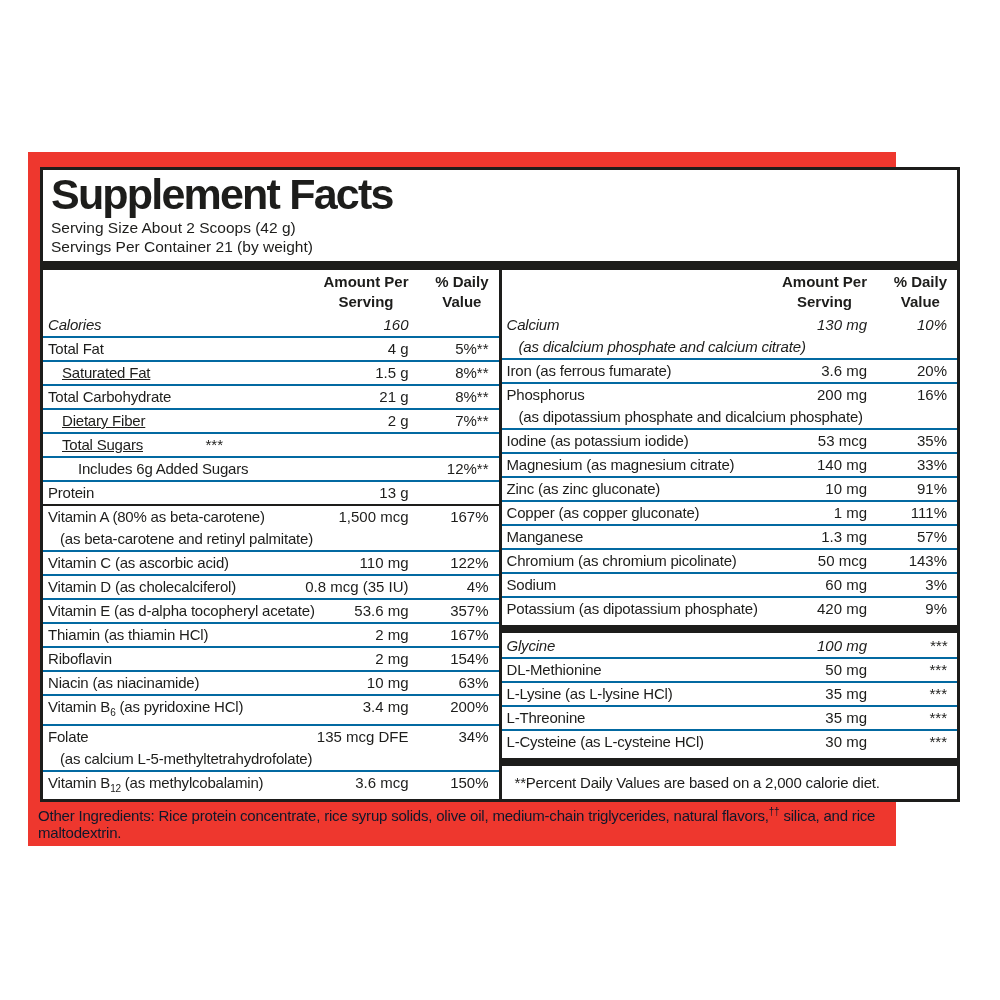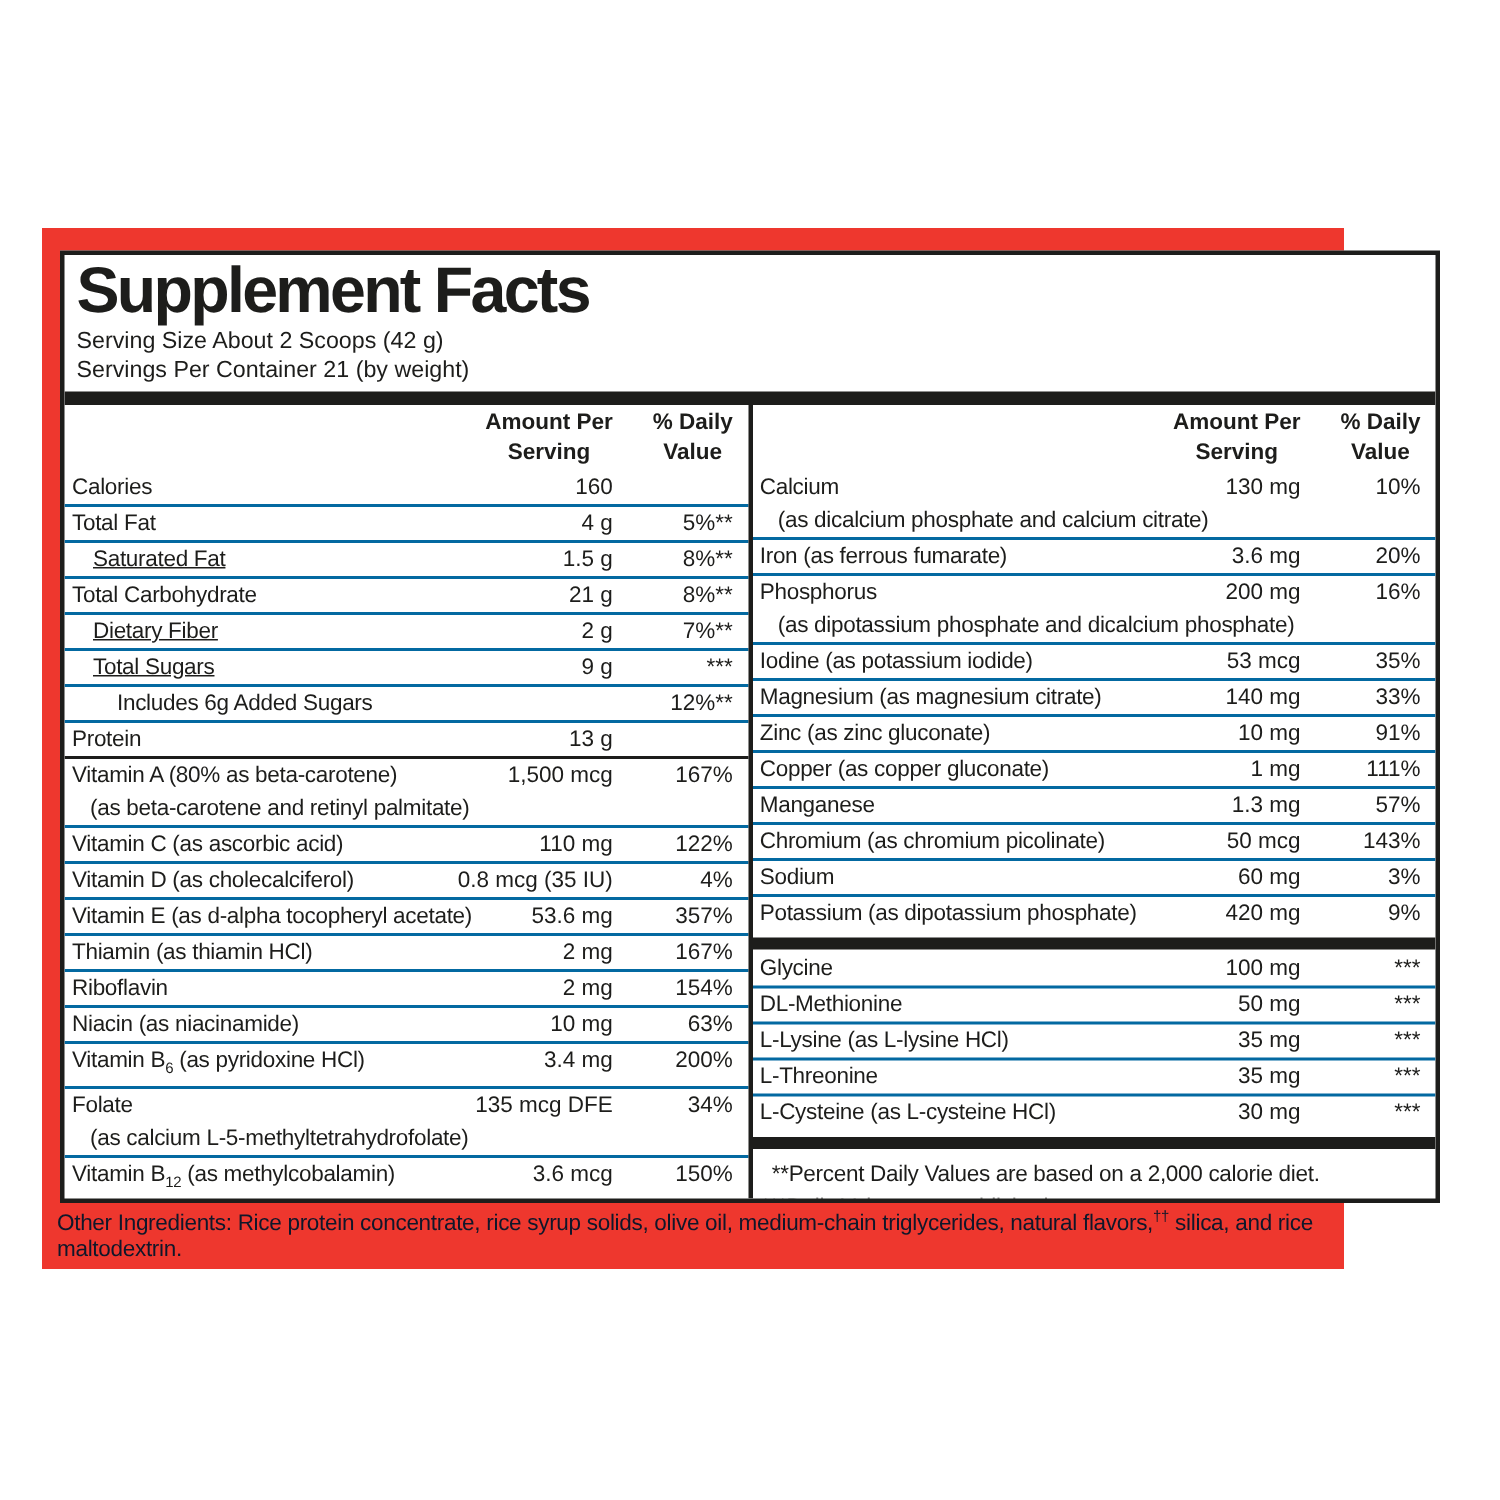--- a/index.html
+++ b/index.html
@@ -35,21 +35,21 @@
   .hdr-amt{flex:0 0 auto;text-align:right;}
   .hdr-amt > span{display:inline-block;text-align:center;}
   .hdr-dv{flex:0 0 80px;text-align:right;}
   .hdr-dv > span{display:inline-block;text-align:center;}
   .bar-sub{height:5px;background:#1d1d1b;}
   .rows{}
   .n-row{
     font-size:15px;line-height:22px;border-top:2px solid #0369a1;
     padding:0 10px 0 5px;
   }
-  .n-row.no-top{border-top:none;}
+  .n-row.no-top{border-top:none;font-style:italic;}
   .n-row.md-top{border-top:2.5px solid #1d1d1b;}
   .r-line{display:flex;align-items:baseline;}
   .name{flex:0 1 auto;white-space:nowrap;letter-spacing:-0.2px;}
   .name.ind-1{padding-left:14px;text-decoration:underline;}
   .name.ind-2{padding-left:30px;}
   .amt{flex:1 0 auto;text-align:right;white-space:nowrap;padding-left:6px;}
   .dv{flex:0 0 80px;text-align:right;white-space:nowrap;}
   .sub-line{padding-left:12px;white-space:nowrap;letter-spacing:-0.2px;}
   .bar-mid{height:8px;background:#1d1d1b;margin:5px 0 2px 0;}
   .footnotes{font-size:15px;line-height:22px;padding:4px 8px 0 6px;letter-spacing:-0.2px;}
@@ -124,21 +124,20 @@
             <div class="n-row">
               <div class="r-line">
                 <span class="name ind-1">Dietary Fiber</span>
                 <span class="amt">2 g</span>
                 <span class="dv">7%**</span>
               </div>
             </div>
             <div class="n-row">
               <div class="r-line">
                 <span class="name ind-1">Total Sugars</span>
-                <span class="amt">9 g</span>
                 <span class="dv">***</span>
               </div>
             </div>
             <div class="n-row">
               <div class="r-line">
                 <span class="name ind-2">Includes 6g Added Sugars</span>
                 <span class="amt"></span>
                 <span class="dv">12%**</span>
               </div>
             </div>

